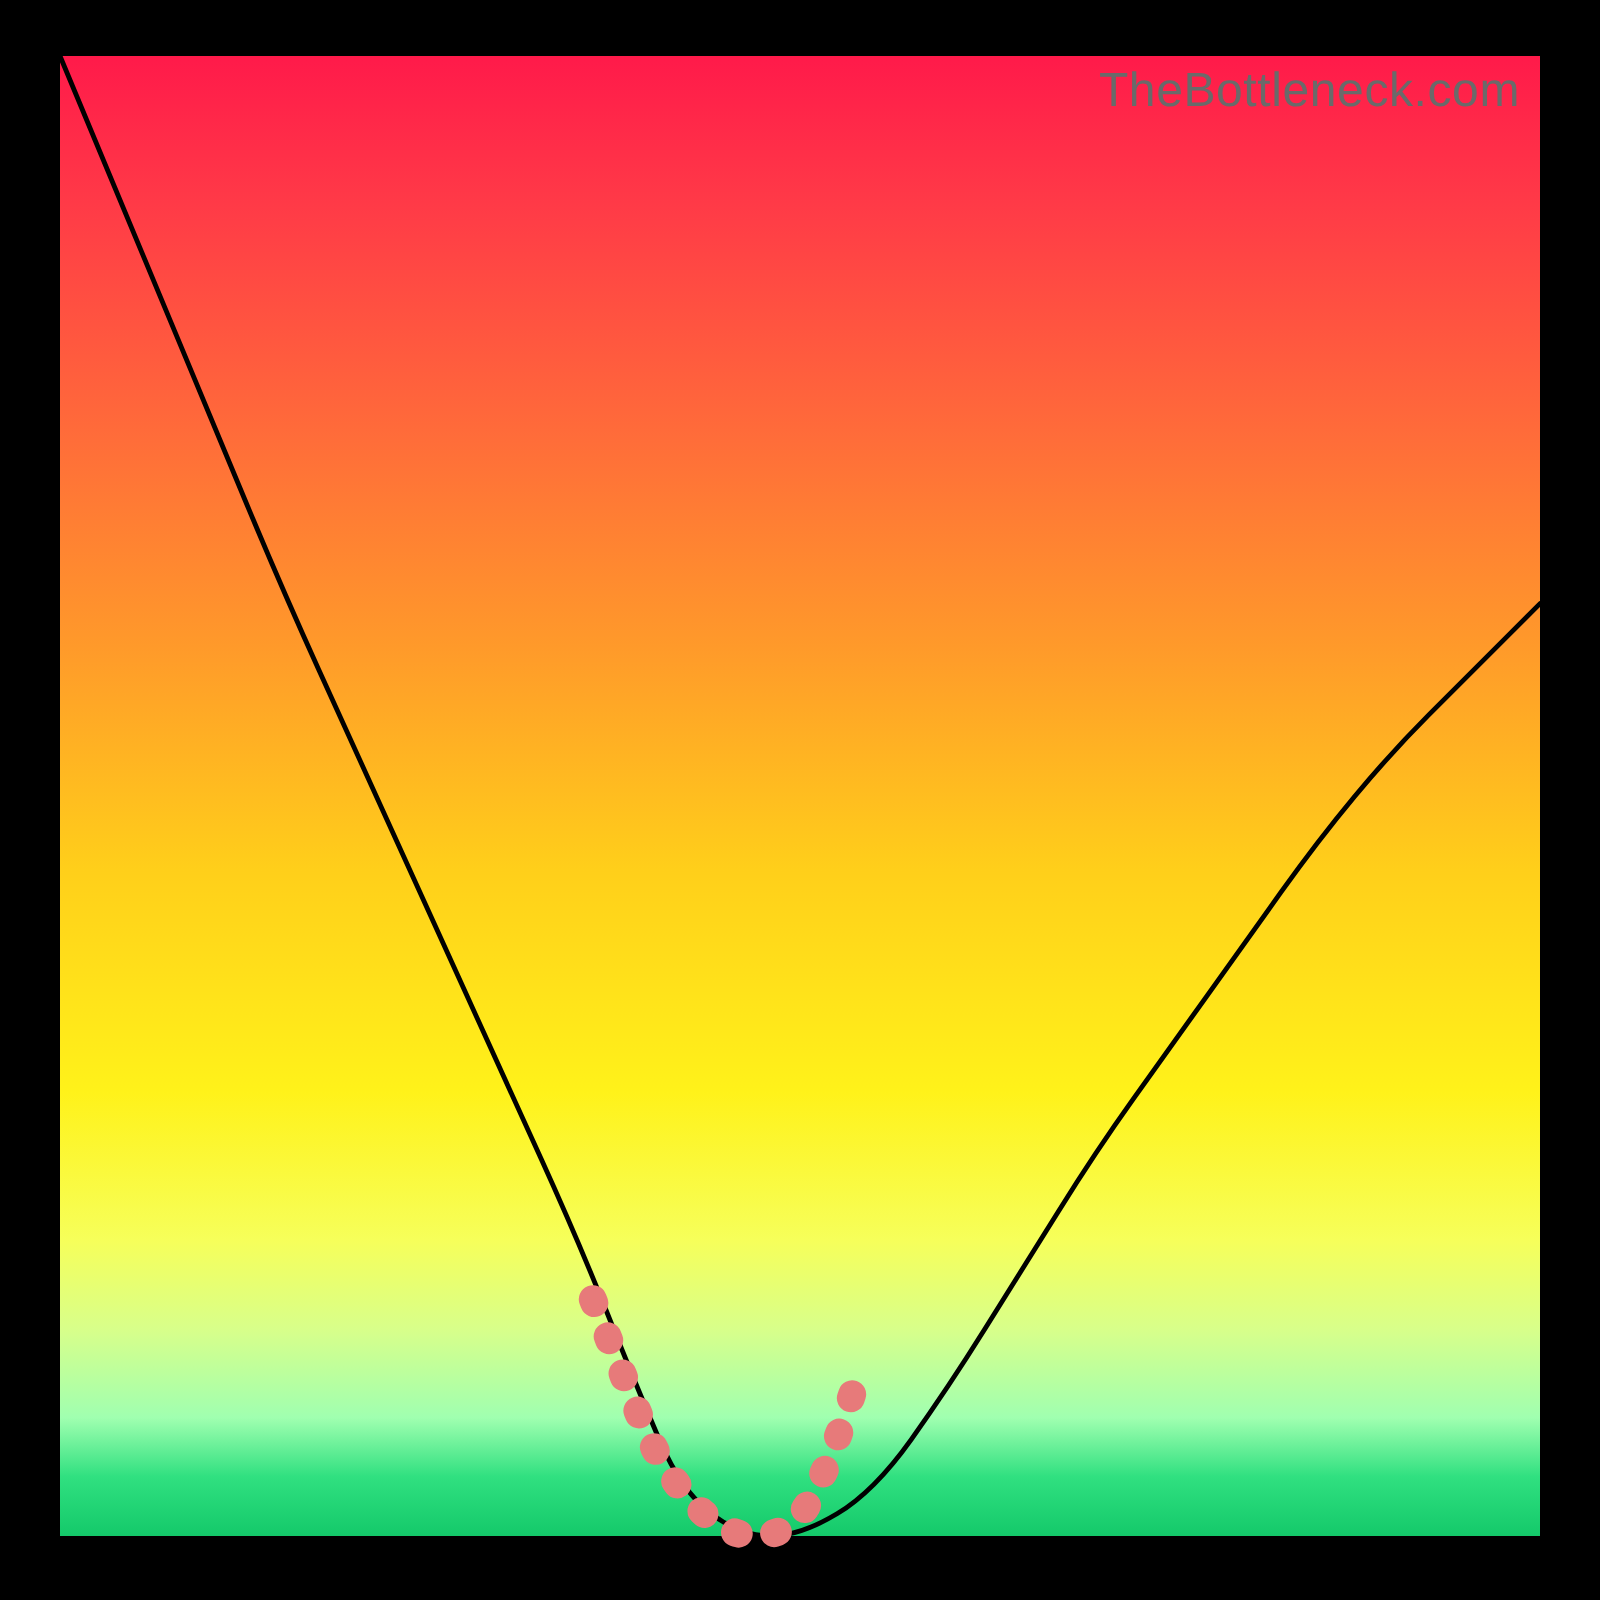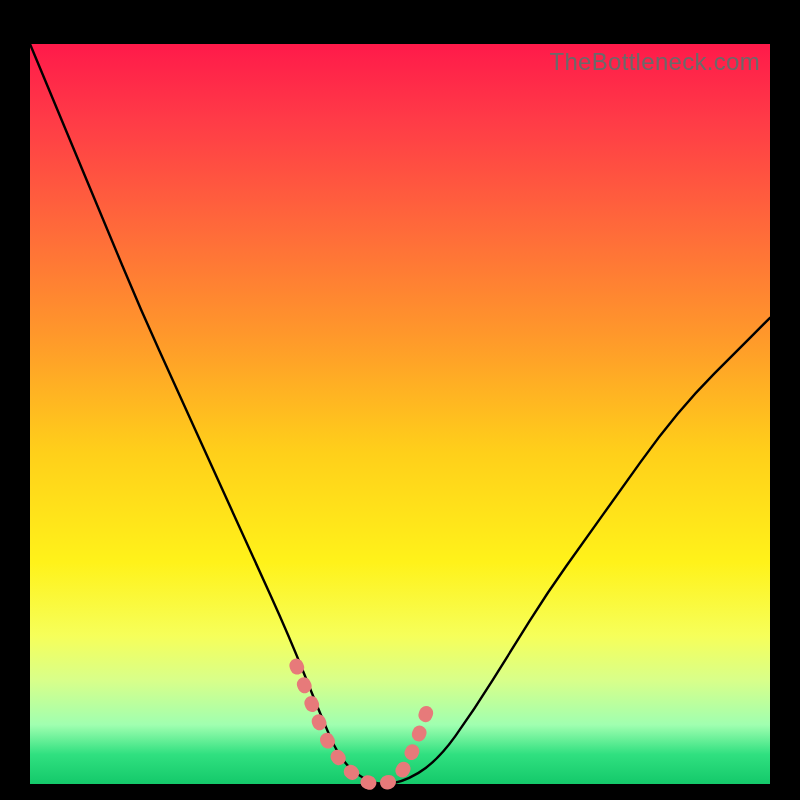--- a/index.html
+++ b/index.html
@@ -6,21 +6,21 @@
   html, body { width: 800px; height: 800px; overflow: hidden; background: #000; }
   .frame {
     position: relative;
     width: 800px;
     height: 800px;
     background: #000;
   }
   .plot-area {
     position: absolute;
     left: 30px;
-    top: 44px;
+    top: 28px;
     width: 740px;
     height: 740px;
     background: linear-gradient(to bottom,
       #ff1a4a 0%,
       #ff3a47 10%,
       #ff6a3a 25%,
       #ff9a2a 40%,
       #ffcf1a 55%,
       #fff21a 70%,
       #f6ff5a 80%,

